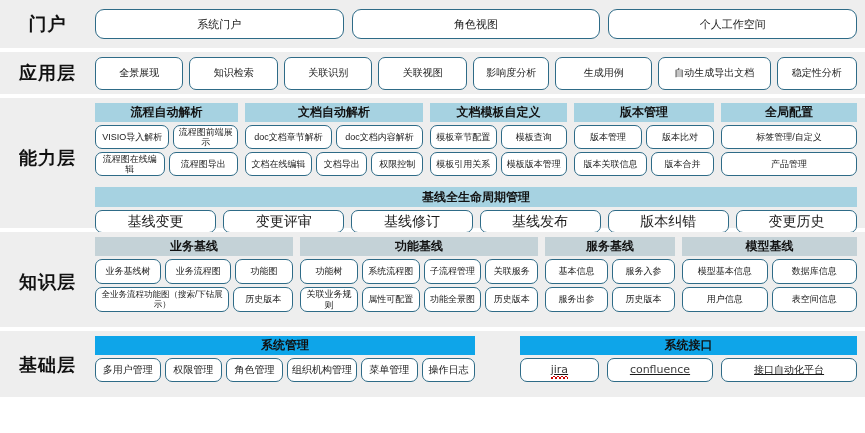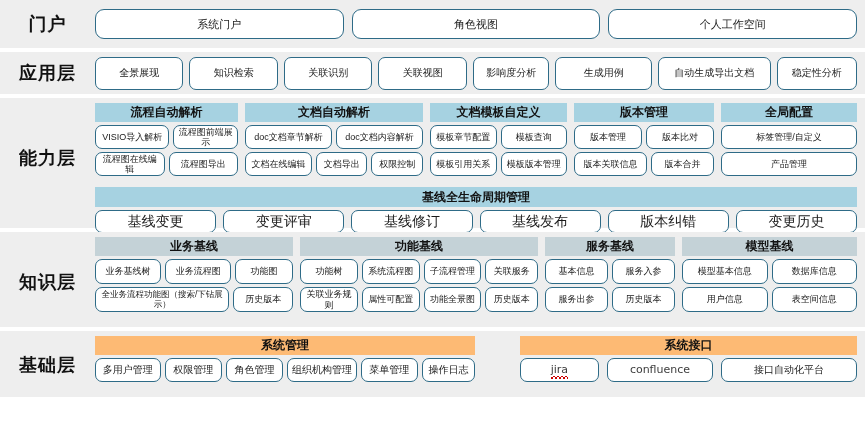--- a/index.html
+++ b/index.html
@@ -74,21 +74,21 @@
   .group{display:flex;flex-direction:column;gap:3px;}
   .group-head{
     height:19px;
     display:flex;align-items:center;justify-content:center;
     font-size:12px;font-weight:bold;color:#111;
     box-sizing:border-box;
     user-select:none;
   }
   .group-head.blue{background:#a6d2e1;}
   .group-head.gray{background:#c4d2d7;}
-  .group-head.teal{background:#fdba74;}
+  .group-head.teal{background:#0ea5e9;}
   .grow{display:flex;gap:4px;}
   .grow .btn{height:24px;}
 
   
   .banner-group{display:flex;flex-direction:column;gap:3px;margin-top:11px;}
   .banner-group .group-head{height:20px;font-size:12px;}
   .banner-row{display:flex;gap:7px;}
   .banner-row .btn{flex:1 1 0;height:23px;font-size:14px;}
 
   
@@ -302,21 +302,21 @@
             <div class="btn" style="flex:0.9 1 0;">权限管理</div>
             <div class="btn" style="flex:0.9 1 0;">角色管理</div>
             <div class="btn" style="flex:1.12 1 0;">组织机构管理</div>
             <div class="btn" style="flex:0.9 1 0;">菜单管理</div>
             <div class="btn" style="flex:0.82 1 0;">操作日志</div>
           </div>
         </div>
 
         <div class="group" style="flex:1 1 0;">
           <div class="group-head teal">系统接口</div>
-          <div class="grow base-row" style="gap:8px;">
+          <div class="grow base-row" style="gap:8px;text-decoration:underline;">
             <div class="btn" style="flex:0.72 1 0;">
               <span class="squiggle">jira</span>
             </div>
             <div class="btn" style="flex:1 1 0;">
               <span class="latin">confluence</span>
             </div>
             <div class="btn" style="flex:1.3 1 0;">接口自动化平台</div>
           </div>
         </div>
 

